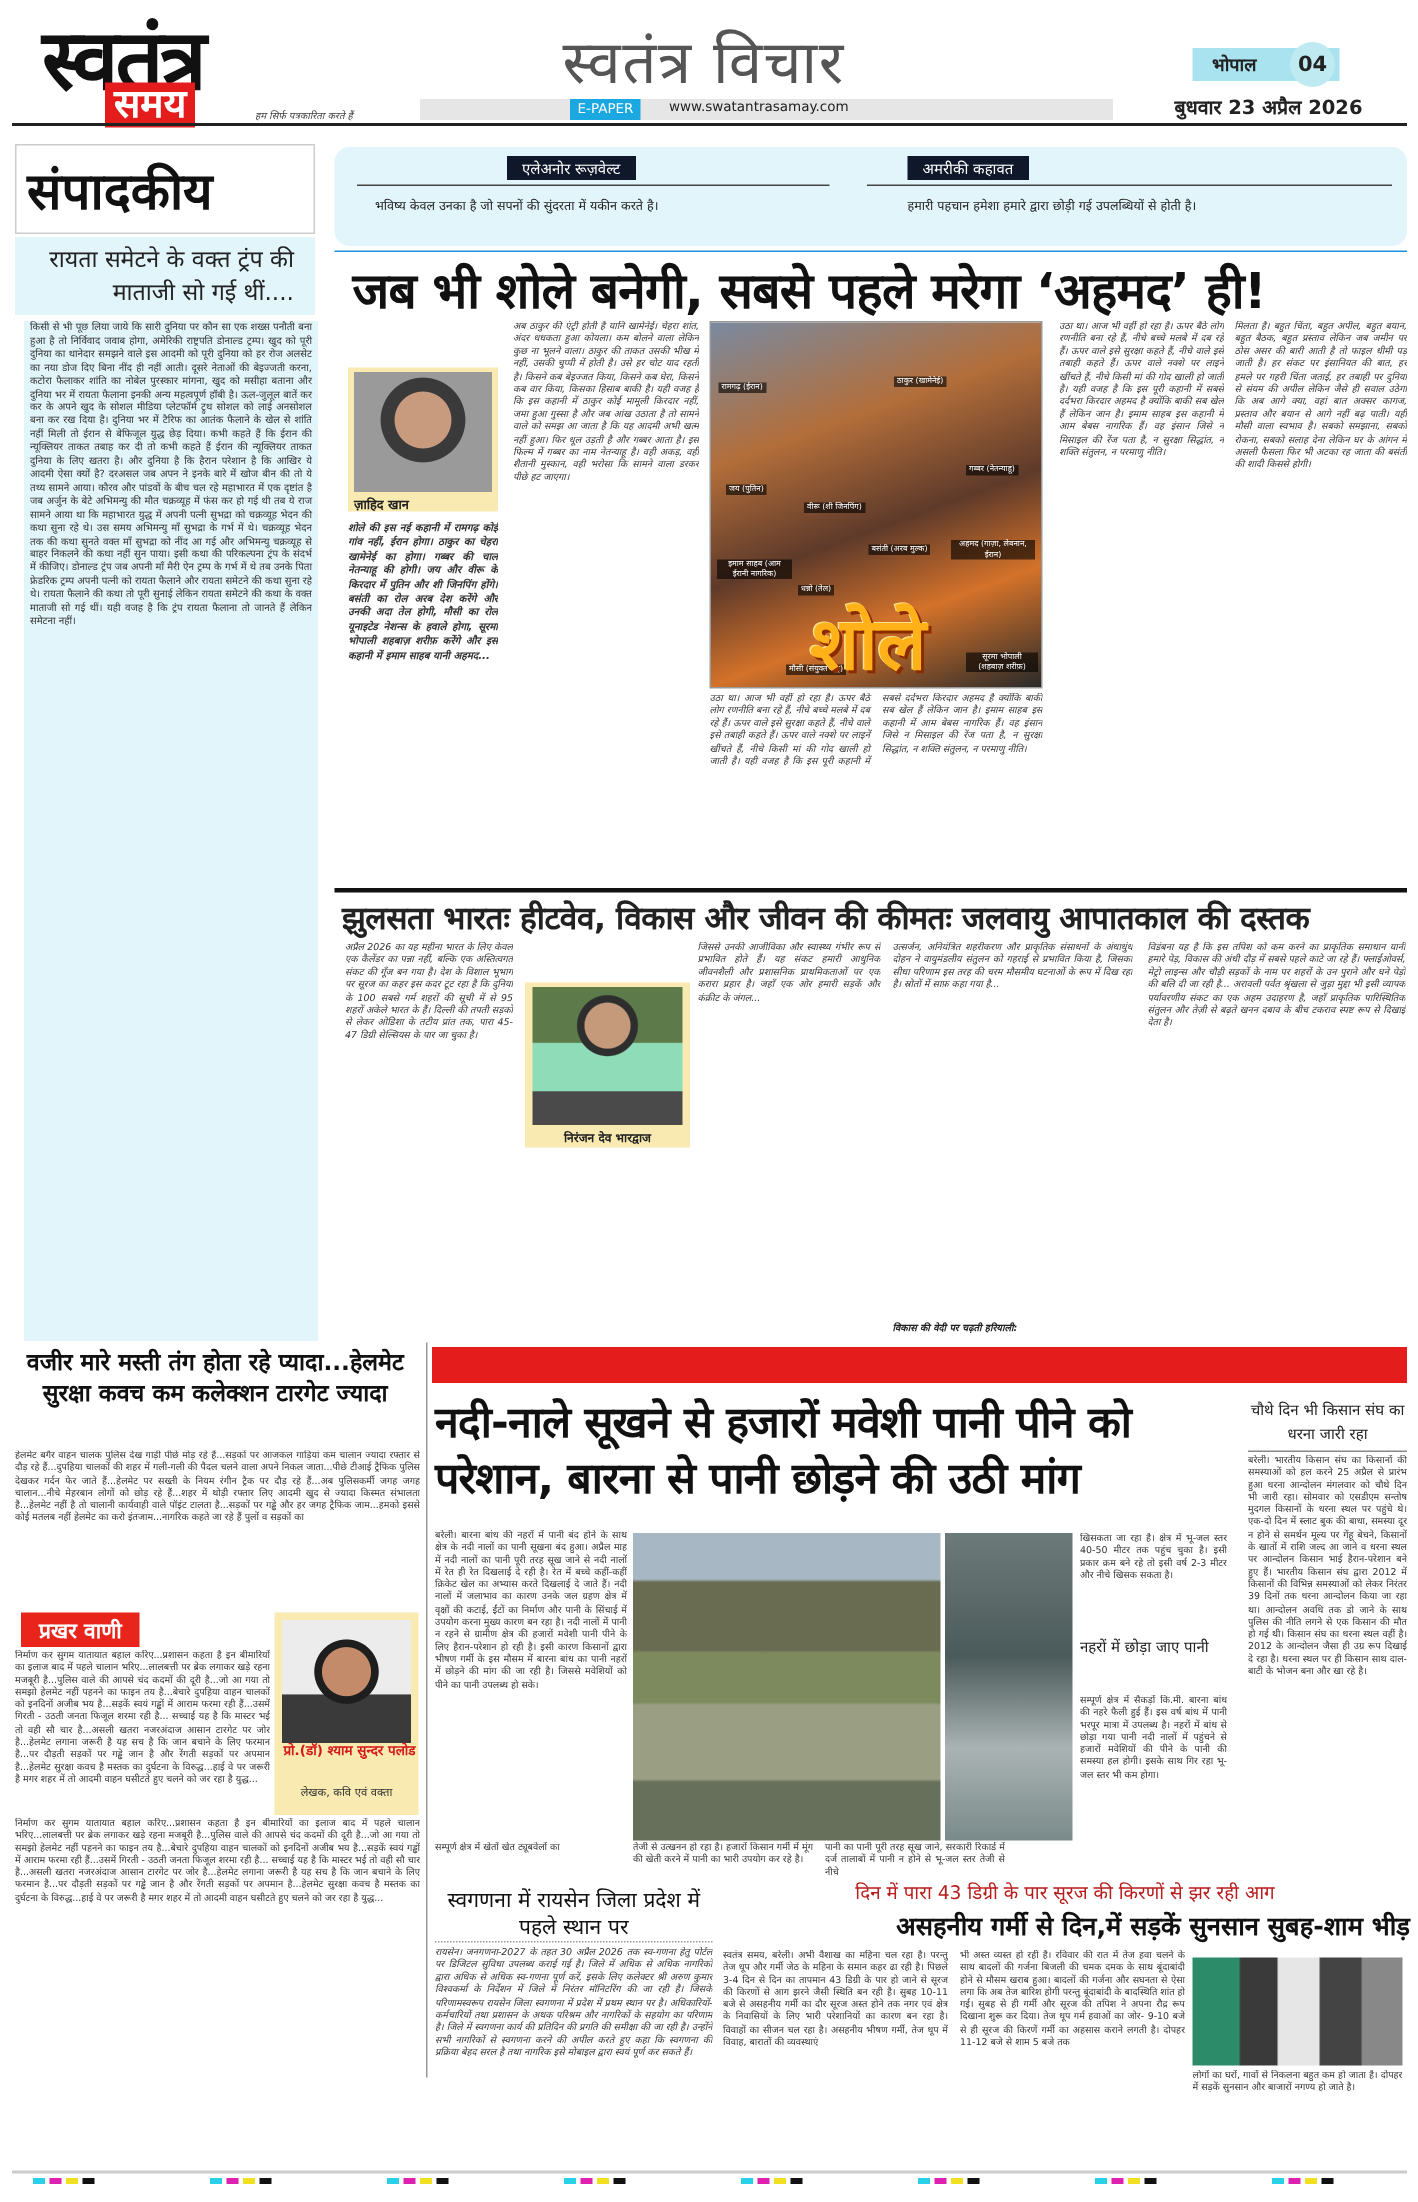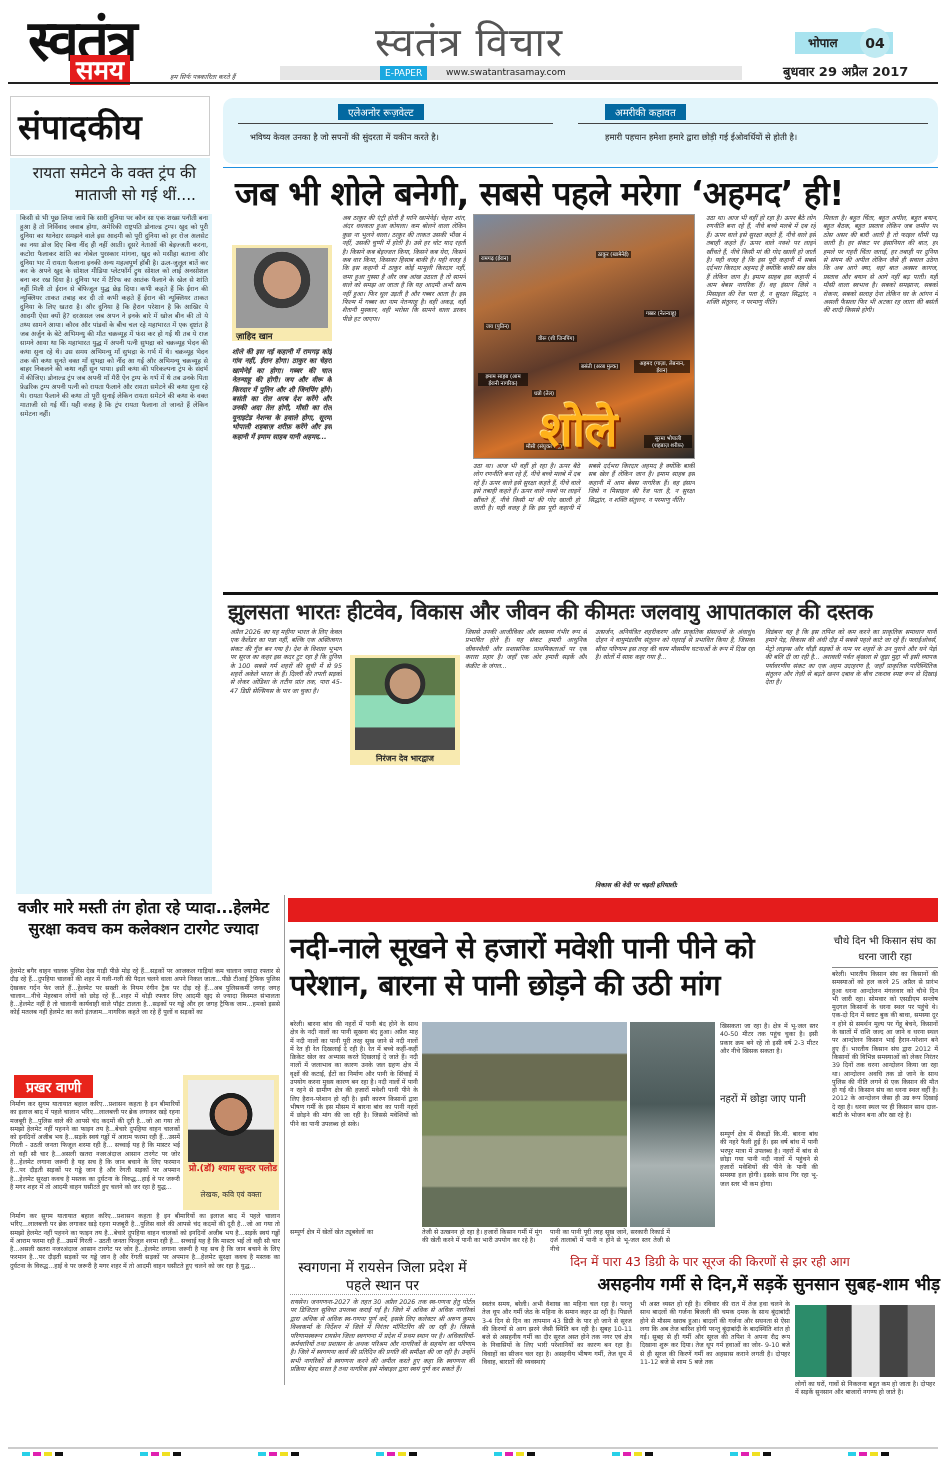--- a/index.html
+++ b/index.html
@@ -20,21 +20,21 @@
 #date{left:783px;top:62px;font-size:13px;font-weight:bold;color:#222}
 #mast-rule{left:8px;top:82px;width:930px;height:2px;background:#222}
 
 #ed-head-box{left:10px;top:96px;width:200px;height:60px;border:1px solid #ccc;background:#fff}
 #ed-head{left:18px;top:103px;font-size:34px;font-weight:bold;color:#111}
 #ed-sub-box{left:10px;top:158px;width:200px;height:52px;background:#e2f5fb}
 #ed-sub{left:4px;top:162px;width:192px;text-align:right;font-size:15.5px;line-height:22px;color:#222}
 #ed-body{left:16px;top:214px;width:196px;height:680px;background:#e2f5fb;padding:0 4px;font-size:6.6px;line-height:8.9px}
 
 #quote-band{left:223px;top:98px;width:715px;height:66px;background:#e2f5fb;border-radius:10px}
-.qlabel{background:#0369a1;color:#fff;font-size:10px;padding:1px 10px;top:104px}
+.qlabel{background:#0f172a;color:#fff;font-size:10px;padding:1px 10px;top:104px}
 .qrule{top:123px;height:1px;background:#444}
 .qtext{top:131px;font-size:8.4px;color:#222}
 #main-rule{left:223px;top:167px;width:715px;height:1px;background:#1e90e0}
 #main-headline{left:235px;top:170px;font-size:33px;font-weight:bold;color:#111;letter-spacing:-0.5px;white-space:nowrap}
 
 #author1-box{left:232px;top:245px;width:100px;height:96px;background:#f8eab0}
 #author1-photo{left:236px;top:248px;width:92px;height:80px;background:radial-gradient(circle at 50% 40%,#c99b7e 0 28%,#3a3a3a 29% 42%,#9a9a9a 43%)}
 #author1-name{left:236px;top:330px;width:92px;font-size:8.5px;font-weight:bold;color:#222}
 .col{position:absolute;font-size:6.3px;line-height:8.4px;color:#333;font-style:italic;text-align:justify;overflow:hidden}
 #poster{left:473px;top:214px;width:222px;height:245px;background:linear-gradient(160deg,#7a8aa0 0%,#b36e3a 30%,#5e3a2a 55%,#d4722a 75%,#2a2a2a 100%);border:1px solid #999}
@@ -77,36 +77,36 @@
 <div class="abs" id="logo-top">स्वतंत्र</div>
 <div class="abs" id="logo-bot">समय</div>
 <div class="abs" id="tagline">हम सिर्फ पत्रकारिता करते हैं</div>
 <div class="abs" id="url-bar"></div>
 <div class="abs" id="page-title">स्वतंत्र विचार</div>
 <div class="abs" id="epaper">E-PAPER</div>
 <div class="abs" id="url">www.swatantrasamay.com</div>
 <div class="abs" id="city-box"></div>
 <div class="abs" id="city">भोपाल</div>
 <div class="abs" id="pageno">04</div>
-<div class="abs" id="date">बुधवार 29 अप्रैल 2017</div>
+<div class="abs" id="date">बुधवार 23 अप्रैल 2026</div>
 <div class="abs" id="mast-rule"></div>
 
 <div class="abs" id="ed-head-box"></div>
 <div class="abs" id="ed-head">संपादकीय</div>
 <div class="abs" id="ed-sub-box"></div>
 <div class="abs" id="ed-sub">रायता समेटने के वक्त ट्रंप की माताजी सो गई थीं....</div>
 <div class="abs small" id="ed-body">किसी से भी पूछ लिया जाये कि सारी दुनिया पर कौन सा एक शख्स पनौती बना हुआ है तो निर्विवाद जवाब होगा, अमेरिकी राष्ट्रपति डोनाल्ड ट्रम्प। खुद को पूरी दुनिया का थानेदार समझने वाले इस आदमी को पूरी दुनिया को हर रोज अलसेट का नया डोज दिए बिना नींद ही नहीं आती। दूसरे नेताओं की बेइज्जती करना, कटोरा फैलाकर शांति का नोबेल पुरस्कार मांगना, खुद को मसीहा बताना और दुनिया भर में रायता फैलाना इनकी अन्य महत्वपूर्ण हॉबी है। ऊल-जुलूल बातें कर कर के अपने खुद के सोशल मीडिया प्लेटफॉर्म ट्रुथ सोशल को लाई अनसोशल बना कर रख दिया है। दुनिया भर में टैरिफ का आतंक फैलाने के खेल से शांति नहीं मिली तो ईरान से बेफिजूल युद्ध छेड़ दिया। कभी कहते हैं कि ईरान की न्यूक्लियर ताकत तबाह कर दी तो कभी कहते हैं ईरान की न्यूक्लियर ताकत दुनिया के लिए खतरा है। और दुनिया है कि हैरान परेशान है कि आखिर ये आदमी ऐसा क्यों है? दरअसल जब अपन ने इनके बारे में खोज बीन की तो ये तथ्य सामने आया। कौरव और पांडवों के बीच चल रहे महाभारत में एक दृष्टांत है जब अर्जुन के बेटे अभिमन्यु की मौत चक्रव्यूह में फंस कर हो गई थी तब ये राज सामने आया था कि महाभारत युद्ध में अपनी पत्नी सुभद्रा को चक्रव्यूह भेदन की कथा सुना रहे थे। उस समय अभिमन्यु माँ सुभद्रा के गर्भ में थे। चक्रव्यूह भेदन तक की कथा सुनते वक्त माँ सुभद्रा को नींद आ गई और अभिमन्यु चक्रव्यूह से बाहर निकलने की कथा नहीं सुन पाया। इसी कथा की परिकल्पना ट्रंप के संदर्भ में कीजिए। डोनाल्ड ट्रंप जब अपनी माँ मैरी ऐन ट्रम्प के गर्भ में थे तब उनके पिता फ्रेडरिक ट्रम्प अपनी पत्नी को रायता फैलाने और रायता समेटने की कथा सुना रहे थे। रायता फैलाने की कथा तो पूरी सुनाई लेकिन रायता समेटने की कथा के वक्त माताजी सो गई थीं। यही वजह है कि ट्रंप रायता फैलाना तो जानते हैं लेकिन समेटना नहीं।</div>
 
 <div class="abs" id="quote-band"></div>
 <div class="abs qlabel" style="left:338px">एलेअनोर रूज़वेल्ट</div>
 <div class="abs qrule" style="left:238px;width:315px"></div>
 <div class="abs qtext" style="left:250px">भविष्य केवल उनका है जो सपनों की सुंदरता में यकीन करते है।</div>
 <div class="abs qlabel" style="left:605px">अमरीकी कहावत</div>
 <div class="abs qrule" style="left:578px;width:350px"></div>
-<div class="abs qtext" style="left:605px">हमारी पहचान हमेशा हमारे द्वारा छोड़ी गई ईओवर्धियों से होती है।</div>
+<div class="abs qtext" style="left:605px">हमारी पहचान हमेशा हमारे द्वारा छोड़ी गई उपलब्धियों से होती है।</div>
 <div class="abs" id="main-rule"></div>
 
 <div class="abs" id="main-headline">जब भी शोले बनेगी, सबसे पहले मरेगा ‘अहमद’ ही!</div>
 <div class="abs" id="author1-box"></div>
 <div class="abs" id="author1-photo"></div>
 <div class="abs" id="author1-name">ज़ाहिद खान</div>
 <div class="col" style="left:232px;top:348px;width:100px;height:238px;font-weight:bold;font-size:6.8px;line-height:9.4px">शोले की इस नई कहानी में रामगढ़ कोई गांव नहीं, ईरान होगा। ठाकुर का चेहरा खामेनेई का होगा। गब्बर की चाल नेतन्याहू की होगी। जय और वीरू के किरदार में पुतिन और शी जिनपिंग होंगे। बसंती का रोल अरब देश करेंगे और उनकी अदा तेल होगी, मौसी का रोल यूनाइटेड नेशन्स के हवाले होगा, सूरमा भोपाली शहबाज़ शरीफ़ करेंगे और इस कहानी में इमाम साहब यानी अहमद...</div>
 <div class="col" style="left:342px;top:214px;width:124px;height:372px">अब ठाकुर की एंट्री होती है यानि खामेनेई। चेहरा शांत, अंदर धधकता हुआ कोयला। कम बोलने वाला लेकिन कुछ ना भूलने वाला। ठाकुर की ताकत उसकी भीख में नहीं, उसकी चुप्पी में होती है। उसे हर चोट याद रहती है। किसने कब बेइज्जत किया, किसने कब घेरा, किसने कब वार किया, किसका हिसाब बाकी है। यही वजह है कि इस कहानी में ठाकुर कोई मामूली किरदार नहीं, जमा हुआ गुस्सा है और जब आंख उठाता है तो सामने वाले को समझ आ जाता है कि यह आदमी अभी खत्म नहीं हुआ। फिर धूल उड़ती है और गब्बर आता है। इस फिल्म में गब्बर का नाम नेतन्याहू है। वही अकड़, वही शैतानी मुस्कान, वही भरोसा कि सामने वाला डरकर पीछे हट जाएगा।</div>
 <div class="col" style="left:473px;top:462px;width:222px;height:124px;column-count:2;column-gap:8px">उठा था। आज भी वहीं हो रहा है। ऊपर बैठे लोग रणनीति बना रहे हैं, नीचे बच्चे मलबे में दब रहे हैं। ऊपर वाले इसे सुरक्षा कहते हैं, नीचे वाले इसे तबाही कहते हैं। ऊपर वाले नक्शे पर लाइनें खींचते हैं, नीचे किसी मां की गोद खाली हो जाती है। यही वजह है कि इस पूरी कहानी में सबसे दर्दभरा किरदार अहमद है क्योंकि बाकी सब खेल हैं लेकिन जान है। इमाम साहब इस कहानी में आम बेबस नागरिक हैं। वह इंसान जिसे न मिसाइल की रेंज पता है, न सुरक्षा सिद्धांत, न शक्ति संतुलन, न परमाणु नीति।</div>
 <div class="col" style="left:706px;top:214px;width:110px;height:372px">उठा था। आज भी वहीं हो रहा है। ऊपर बैठे लोग रणनीति बना रहे हैं, नीचे बच्चे मलबे में दब रहे हैं। ऊपर वाले इसे सुरक्षा कहते हैं, नीचे वाले इसे तबाही कहते हैं। ऊपर वाले नक्शे पर लाइनें खींचते हैं, नीचे किसी मां की गोद खाली हो जाती है। यही वजह है कि इस पूरी कहानी में सबसे दर्दभरा किरदार अहमद है क्योंकि बाकी सब खेल हैं लेकिन जान है। इमाम साहब इस कहानी में आम बेबस नागरिक हैं। वह इंसान जिसे न मिसाइल की रेंज पता है, न सुरक्षा सिद्धांत, न शक्ति संतुलन, न परमाणु नीति।</div>

